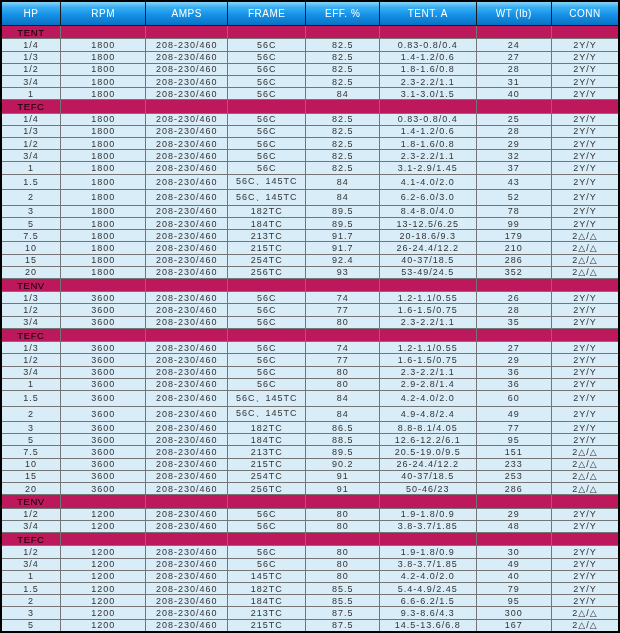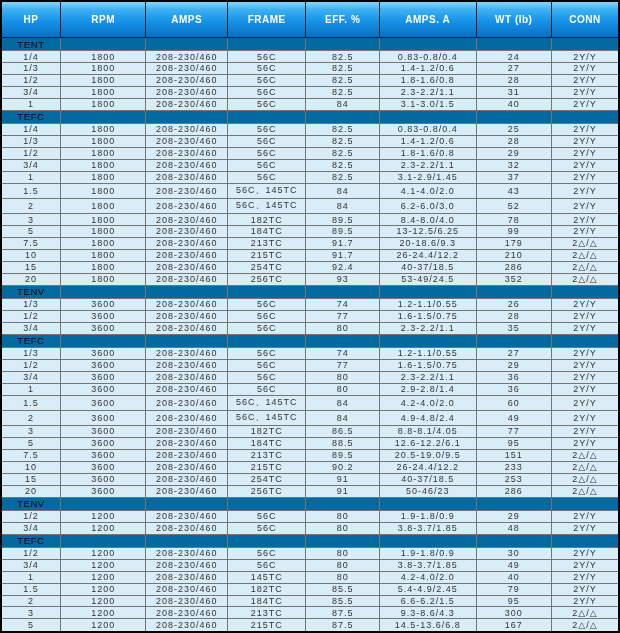--- a/index.html
+++ b/index.html
@@ -23,41 +23,41 @@
   col.c-frame { width: 78px; }
   col.c-eff   { width: 73px; }
   col.c-amps  { width: 96px; }
   col.c-wt    { width: 75px; }
   col.c-conn  { width: 67px; }
   thead tr { height: 13px; }
   th {
     background: linear-gradient(180deg, #8ad4f8 0%, #3cb0f2 22%, #1592e8 55%, #0a70c2 100%);
     color: #ffffff;
     font-size: 10px;
-    font-weight: bold;
+    font-weight: normal;
     letter-spacing: 0.5px;
     border: 1px solid #1a1a1a;
-    padding: 12px;
+    padding: 6px;
     text-align: center;
     white-space: nowrap;
     overflow: hidden;
   }
   td {
     background: #d9edf8;
     color: #333333;
     font-size: 9px;
     letter-spacing: 1px;
     text-align: center;
     border: 1px solid #757575;
     padding: 0;
     white-space: nowrap;
     overflow: hidden;
   }
   tr.section td {
-    background: #0369a1;
+    background: #be185d;
     color: #000000;
     letter-spacing: 0.6px;
     font-size: 9.5px;
     margin-top: 26px;
   }
 </style>
 </head>
 <body>
 
 <table class="spec">
@@ -71,21 +71,21 @@
       <col class="c-wt">
       <col class="c-conn">
   </colgroup>
   <thead>
     <tr>
         <th>HP</th>
         <th>RPM</th>
         <th>AMPS</th>
         <th>FRAME</th>
         <th>EFF. %</th>
-        <th>AMPS. A</th>
+        <th>TENT. A</th>
         <th>WT (lb)</th>
         <th>CONN</th>
       </tr>
   </thead>
   <tbody>
       <tr class="section">
         <td>TENT</td>
         <td></td>
         <td></td>
         <td></td>

